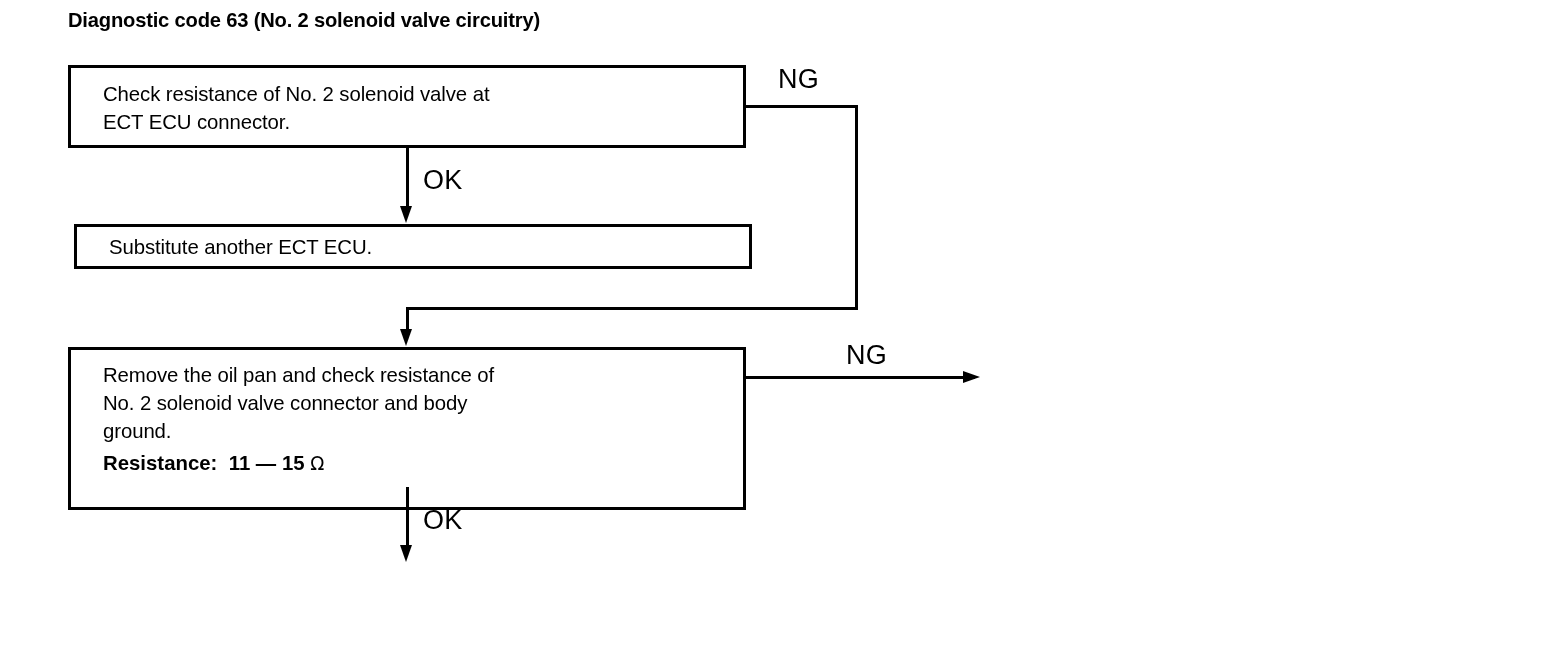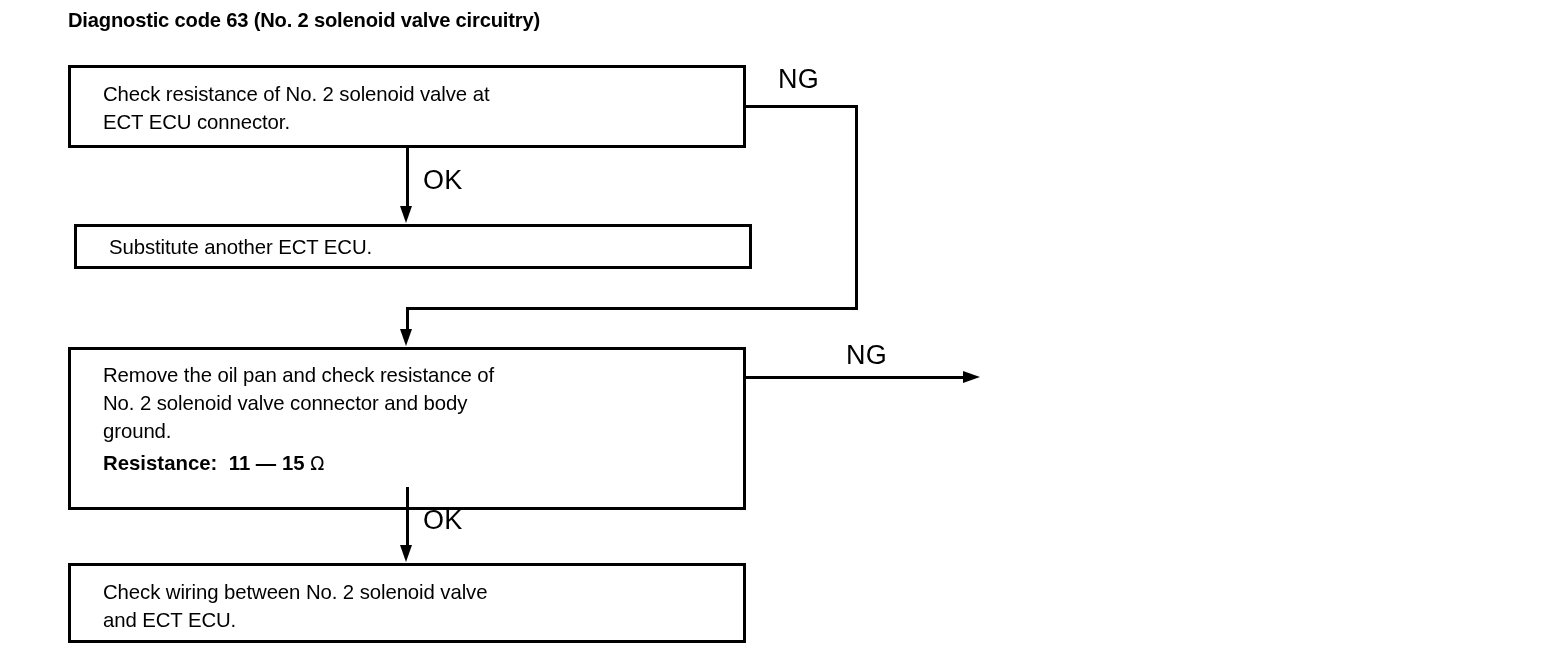--- a/index.html
+++ b/index.html
@@ -152,18 +152,14 @@
 
   <div class="ln ln-h" style="left:728px; top:376px; width:229px;"></div>
   <div class="arrow-right" style="left:945px; top:371px;"></div>
   <div class="edge-label" id="label-ng-2">NG</div>
 
 
   <div class="ln ln-v" style="left:388px; top:487px; height:59px;"></div>
   <div class="arrow-down" style="left:382px; top:545px;"></div>
   <div class="edge-label" id="label-ok-2">OK</div>
 
-  <div class="box" id="box-check-wiring">
-    <div class="box-text">Check wiring between No. 2 solenoid valve
-and ECT ECU.</div>
-  </div>
 
 </div>
 
 </body></html>

